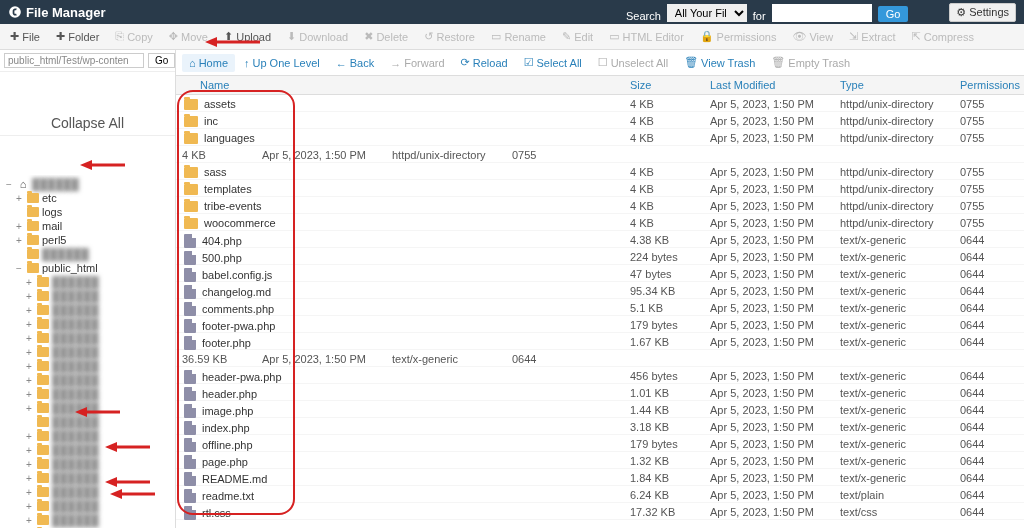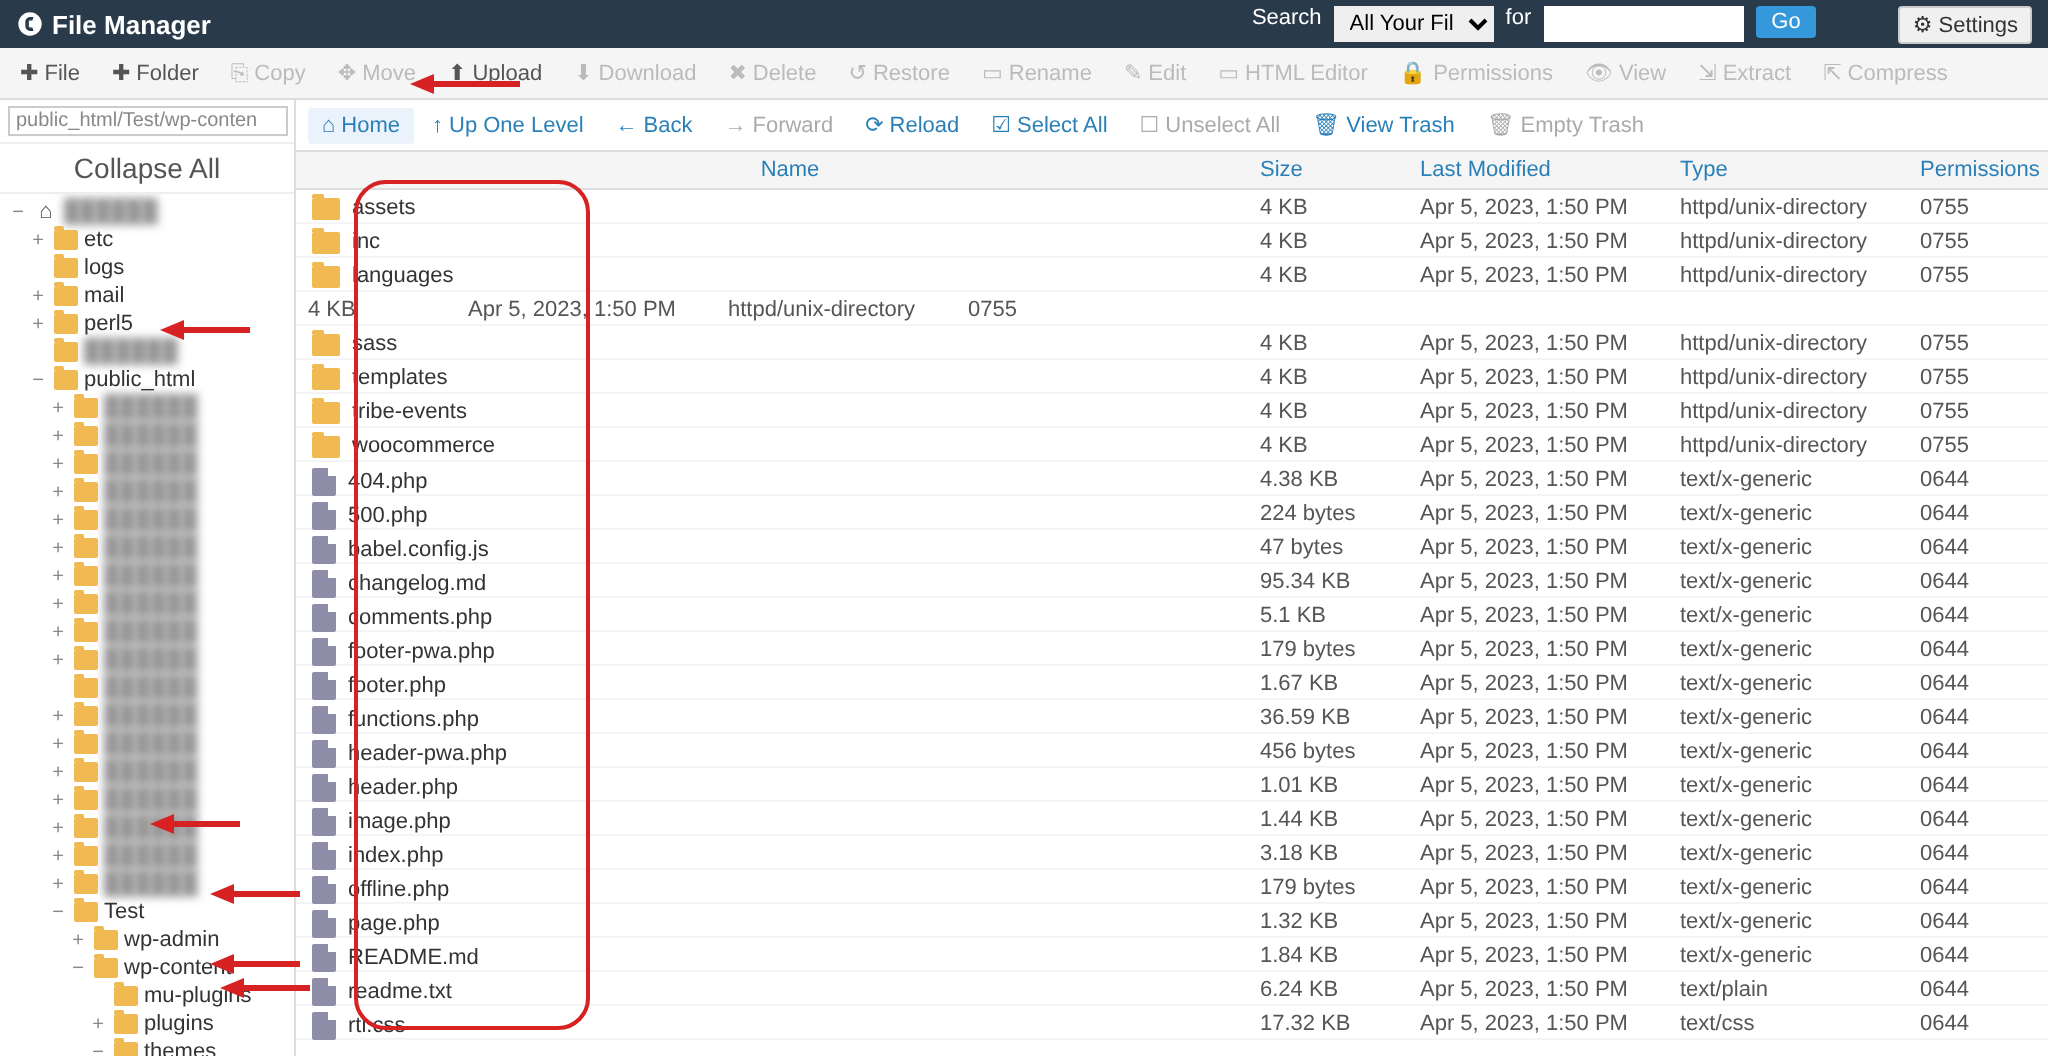--- a/index.html
+++ b/index.html
@@ -1,30 +1,30 @@
 <!DOCTYPE html>
 <html><head>
 <meta charset="utf-8">
 <style>
 * { box-sizing: border-box; margin: 0; padding: 0; font-family: Arial, sans-serif; }
 body { width: 1024px; height: 528px; overflow: hidden; background: #fff; font-size: 11px; color: #333; position: relative; }
 .topbar { background: #293a4a; height: 24px; display: flex; align-items: center; padding: 0 8px; color: #fff; }
 .topbar .logo { font-weight: bold; font-size: 13px; display: flex; align-items: center; gap: 4px; }
 .topbar .logo svg { width: 14px; height: 14px; }
-.topbar .right { margin-left: auto; display: flex; align-items: flex-start; gap: 6px; font-size: 11px; }
+.topbar .right { margin-left: auto; display: flex; align-items: flex-end; gap: 6px; font-size: 11px; }
 .topbar select, .topbar input { font-size: 11px; padding: 1px 4px; border: none; height: 18px; }
 .topbar select { width: 80px; }
 .topbar input { width: 100px; }
 .btn-go { background: #3498db; color: #fff; border: none; padding: 2px 8px; font-size: 11px; cursor: pointer; border-radius: 2px; }
 .btn-settings { background: #f0f0f0; color: #333; border: 1px solid #ccc; padding: 2px 6px; font-size: 11px; cursor: pointer; border-radius: 2px; margin-left: 35px; }
 .toolbar { background: #f5f5f5; border-bottom: 1px solid #ddd; height: 26px; display: flex; align-items: center; padding: 0 4px; gap: 4px; }
 .tb-btn { display: flex; align-items: center; gap: 3px; padding: 3px 6px; color: #555; font-size: 11px; cursor: pointer; }
 .tb-btn.disabled { color: #bbb; }
 .layout { display: flex; height: calc(528px - 50px); }
-.sidebar { width: 148px; border-right: 1px solid #ddd; overflow: hidden; display: flex; flex-direction: column; }
+.sidebar { width: 176px; border-right: 1px solid #ddd; overflow: hidden; display: flex; flex-direction: column; gap: 39px; }
 .breadcrumb { padding: 3px 4px; border-bottom: 1px solid #eee; display: flex; gap: 4px; }
 .breadcrumb input { flex: 1; font-size: 10px; padding: 1px 3px; border: 1px solid #ccc; color: #888; }
 .breadcrumb button { font-size: 10px; padding: 1px 6px; border: 1px solid #ccc; background: #fff; }
 .collapse-all { text-align: center; padding: 4px; border-bottom: 1px solid #eee; font-size: 14px; color: #555; cursor: pointer; }
 .tree { flex: 1; overflow-y: auto; padding: 2px 0; font-size: 11px; }
 .tree-item { display: flex; align-items: center; padding: 1px 0; white-space: nowrap; cursor: pointer; }
 .tree-item .expander { width: 10px; text-align: center; color: #888; font-size: 10px; }
 .tree-item .folder-ico { width: 12px; height: 10px; background: #f0b952; margin: 0 3px; border-radius: 1px; position: relative; }
 .tree-item .folder-ico::before { content: ''; position: absolute; top: -2px; left: 0; width: 5px; height: 2px; background: #f0b952; border-radius: 1px 1px 0 0; }
 .tree-item .home-ico { width: 12px; height: 12px; margin: 0 3px; display: flex; align-items: center; justify-content: center; color: #555; }
@@ -36,21 +36,21 @@
 .ab-btn.home { background: #eaf3fb; }
 .ab-btn.muted { color: #aaa; }
 .filegrid { flex: 1; overflow: auto; }
 .fg-head { display: flex; background: #f5f5f5; border-bottom: 1px solid #ddd; font-size: 11px; color: #2980b9; position: sticky; top: 0; }
 .fg-head .col, .fg-row .col { padding: 3px 6px; }
 .col-name { flex: 1; min-width: 300px; padding-left: 24px !important; }
 .col-size { width: 80px; }
 .col-date { width: 130px; }
 .col-type { width: 120px; }
 .col-perm { width: 70px; }
-.fg-head .col-name { padding-left: 24px !important; text-align: center; }
+.fg-head .col-name { padding-left: 24px !important; }
 .fg-row { display: flex; align-items: flex-start; font-size: 11px; border-bottom: 1px solid #f5f5f5; height: 17px; }
 .fg-row .col-name { display: flex; align-items: center; gap: 6px; padding-left: 8px !important; }
 .ico-folder { width: 14px; height: 11px; background: #f0b952; border-radius: 1px; position: relative; flex-shrink: 0; }
 .ico-folder::before { content: ''; position: absolute; top: -2px; left: 0; width: 6px; height: 2px; background: #f0b952; border-radius: 1px 1px 0 0; }
 .ico-file { width: 12px; height: 14px; background: #8e8ea8; border-radius: 1px; position: relative; flex-shrink: 0; }
 .ico-file::after { content: ''; position: absolute; top: 0; right: 0; width: 4px; height: 4px; background: #fff; border-bottom: 3px solid #8e8ea8; border-left: 3px solid #8e8ea8; }
 .fg-row .col { color: #555; }
 .fg-row .col-name .fname { color: #333; }
 .arrow { position: absolute; pointer-events: none; z-index: 50; }
 .arrow-shaft { stroke: #d62222; stroke-width: 3; fill: none; }
@@ -422,24 +422,20 @@
             <div class="col col-name">
               <span class="ico-file"></span>
               <span class="fname">footer.php</span>
             </div>
             <div class="col col-size">1.67 KB</div>
             <div class="col col-date">Apr 5, 2023, 1:50 PM</div>
             <div class="col col-type">text/x-generic</div>
             <div class="col col-perm">0644</div>
           </div>
           <div class="fg-row">
-            <div class="col col-name">
-              <span class="ico-file"></span>
-              <span class="fname">functions.php</span>
-            </div>
             <div class="col col-size">36.59 KB</div>
             <div class="col col-date">Apr 5, 2023, 1:50 PM</div>
             <div class="col col-type">text/x-generic</div>
             <div class="col col-perm">0644</div>
           </div>
           <div class="fg-row">
             <div class="col col-name">
               <span class="ico-file"></span>
               <span class="fname">header-pwa.php</span>
             </div>

